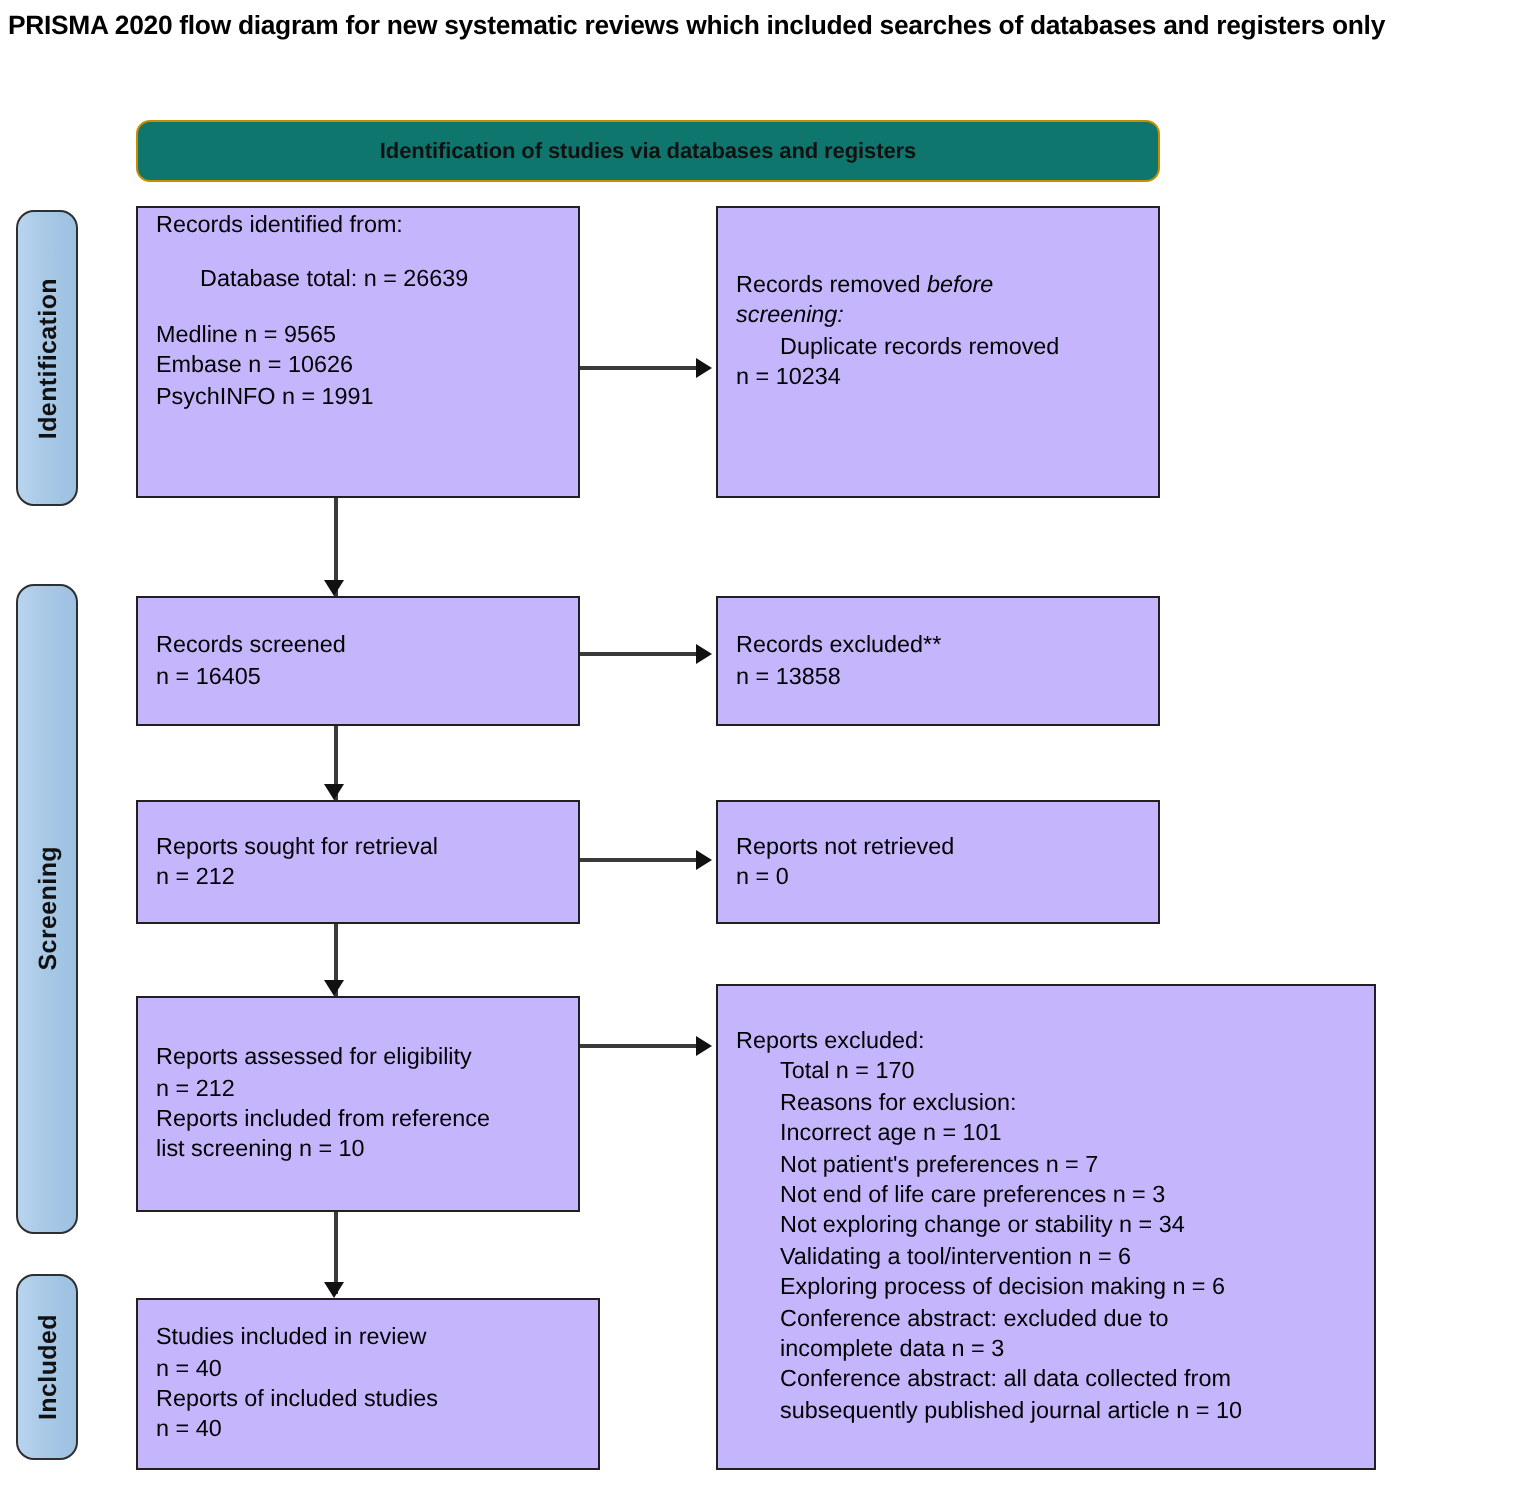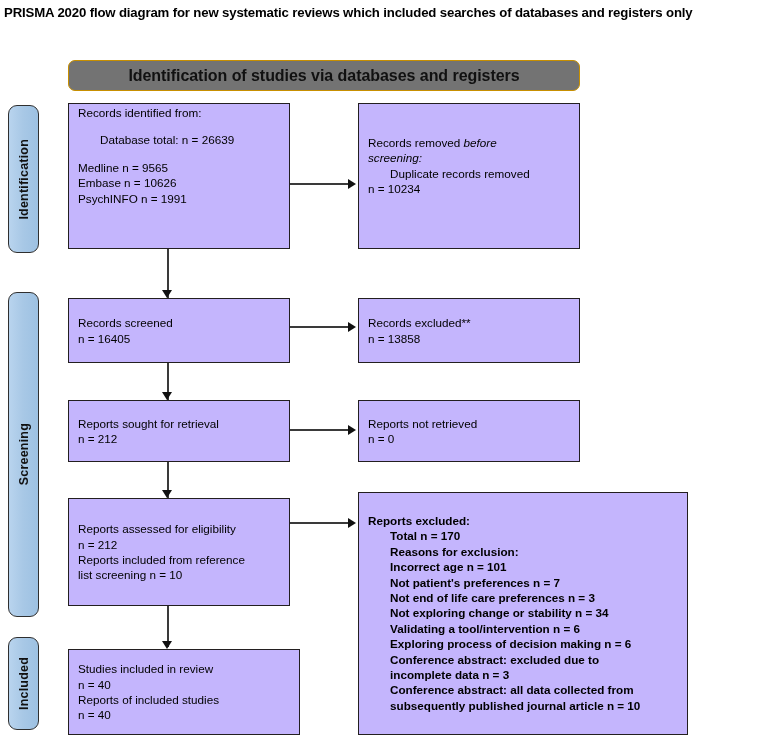--- a/index.html
+++ b/index.html
@@ -48,28 +48,28 @@
     font-size: 12.5px;
     font-weight: bold;
     letter-spacing: 0.2px;
     color: #111111;
     white-space: nowrap;
   }
 
   
   .band {
     position: absolute;
-    background: #737373;
+    background: #0f766e;
     border: 1.4px solid #c78f00;
     border-radius: 7px;
     box-sizing: border-box;
     display: flex;
     align-items: center;
     justify-content: center;
-    font-size: 16px;
+    font-size: 11px;
     font-weight: bold;
     color: #111111;
     letter-spacing: -0.05px;
   }
 
   
   .node {
     position: absolute;
     background: #c4b5fd;
     border: 1.7px solid #231f20;
@@ -200,21 +200,21 @@
   <div class="vline" style="left:167px; top:462px; height:36px;"></div>
   <div class="arrow-down" style="left:162.3px; top:490px;"></div>
 
   <div class="node vcenter" style="left:68px; top:498px; width:222px; height:108px;">
     <div class="ln">Reports assessed for eligibility</div>
     <div class="ln">n = 212</div>
     <div class="ln">Reports included from reference</div>
     <div class="ln">list screening n = 10</div>
   </div>
 
-  <div class="node" style="left:358px; top:492px; width:330px; height:243px; padding-top:20px;font-weight:bold;">
+  <div class="node" style="left:358px; top:492px; width:330px; height:243px; padding-top:20px;">
     <div class="ln">Reports excluded:</div>
     <div class="ln ind2">Total n = 170</div>
     <div class="ln ind2">Reasons for exclusion:</div>
     <div class="ln ind2">Incorrect age n = 101</div>
     <div class="ln ind2">Not patient's preferences n = 7</div>
     <div class="ln ind2">Not end of life care preferences n = 3</div>
     <div class="ln ind2">Not exploring change or stability n = 34</div>
     <div class="ln ind2">Validating a tool/intervention n = 6</div>
     <div class="ln ind2">Exploring process of decision making n = 6</div>
     <div class="ln ind2">Conference abstract: excluded due to</div>

